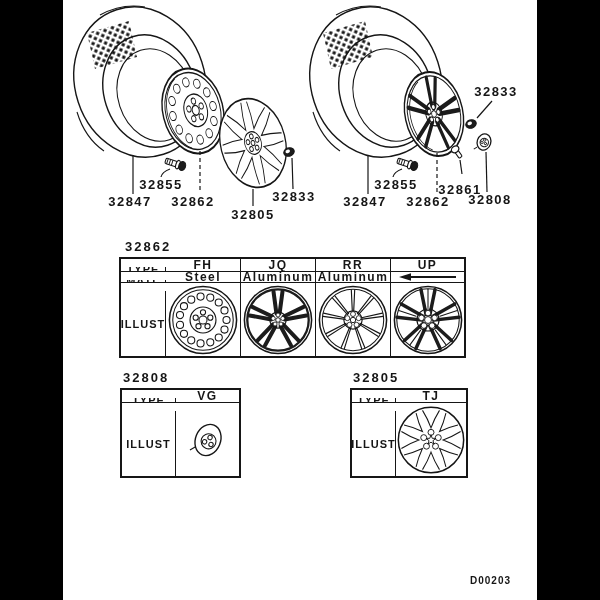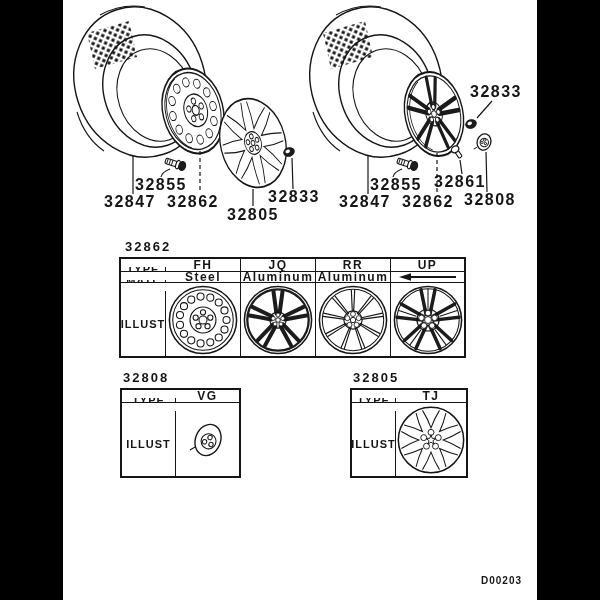--- a/index.html
+++ b/index.html
@@ -2,24 +2,24 @@
 <html><head>
 <meta charset="utf-8">
 <style>
   html,body{margin:0;padding:0;background:#888;}
   .page{position:relative;width:600px;height:600px;background:#ffffff;overflow:hidden;
         font-family:"Liberation Sans",sans-serif;color:#161616;}
   .bar{position:absolute;top:0;bottom:0;width:63px;background:#000;}
   .bar.left{left:0}
   .bar.right{left:537px}
   .art{position:absolute;left:0;top:0;}
-  .plabel{position:absolute;font-weight:bold;font-size:16px;letter-spacing:1.5px;
+  .plabel{position:absolute;font-weight:bold;font-size:13px;letter-spacing:1.5px;
           white-space:nowrap;transform:translateX(-50%);line-height:12px;}
   .ttl{position:absolute;font-weight:bold;font-size:13px;letter-spacing:2px;line-height:13px;}
-  .code{position:absolute;left:481px;top:575px;font-weight:bold;font-size:10px;letter-spacing:1px;}
+  .code{position:absolute;left:470px;top:575px;font-weight:bold;font-size:10px;letter-spacing:1px;}
   .tbl{position:absolute;border:2px solid #161616;display:grid;background:#fff;}
   .tbl>div{border-right:1.5px solid #161616;border-bottom:1.5px solid #161616;
            display:flex;align-items:center;justify-content:center;overflow:hidden;}
   .tbl>div.lc{border-right:none}
   .tbl>div.lr{border-bottom:none}
   .hcell{font-weight:bold;font-size:11px;letter-spacing:1px;margin-top:8px;}
   .vcell{font-weight:bold;font-size:12px;letter-spacing:1.5px;}
   .tbl svg{position:static}
 </style>
 </head>
@@ -202,21 +202,21 @@
   </svg>
 
   <div class="plabel" style="left:161px;top:179px">32855</div>
   <div class="plabel" style="left:130px;top:196px">32847</div>
   <div class="plabel" style="left:193px;top:196px">32862</div>
   <div class="plabel" style="left:253px;top:209px">32805</div>
   <div class="plabel" style="left:294px;top:191px">32833</div>
 
   <div class="plabel" style="left:496px;top:86px">32833</div>
   <div class="plabel" style="left:396px;top:179px">32855</div>
-  <div class="plabel" style="left:460px;top:176px">32861</div>
+  <div class="plabel" style="left:460px;top:184px">32861</div>
   <div class="plabel" style="left:365px;top:196px">32847</div>
   <div class="plabel" style="left:428px;top:196px">32862</div>
   <div class="plabel" style="left:490px;top:194px">32808</div>
 
   <div class="ttl" style="left:125px;top:240px">32862</div>
 
   <div class="tbl" style="left:119px;top:257px;grid-template-columns:45px 75px 75px 75px 73px;grid-template-rows:13px 11px 73px">
     <div class="hcell">TYPE</div>
     <div class="vcell">FH</div>
     <div class="vcell">JQ</div>

